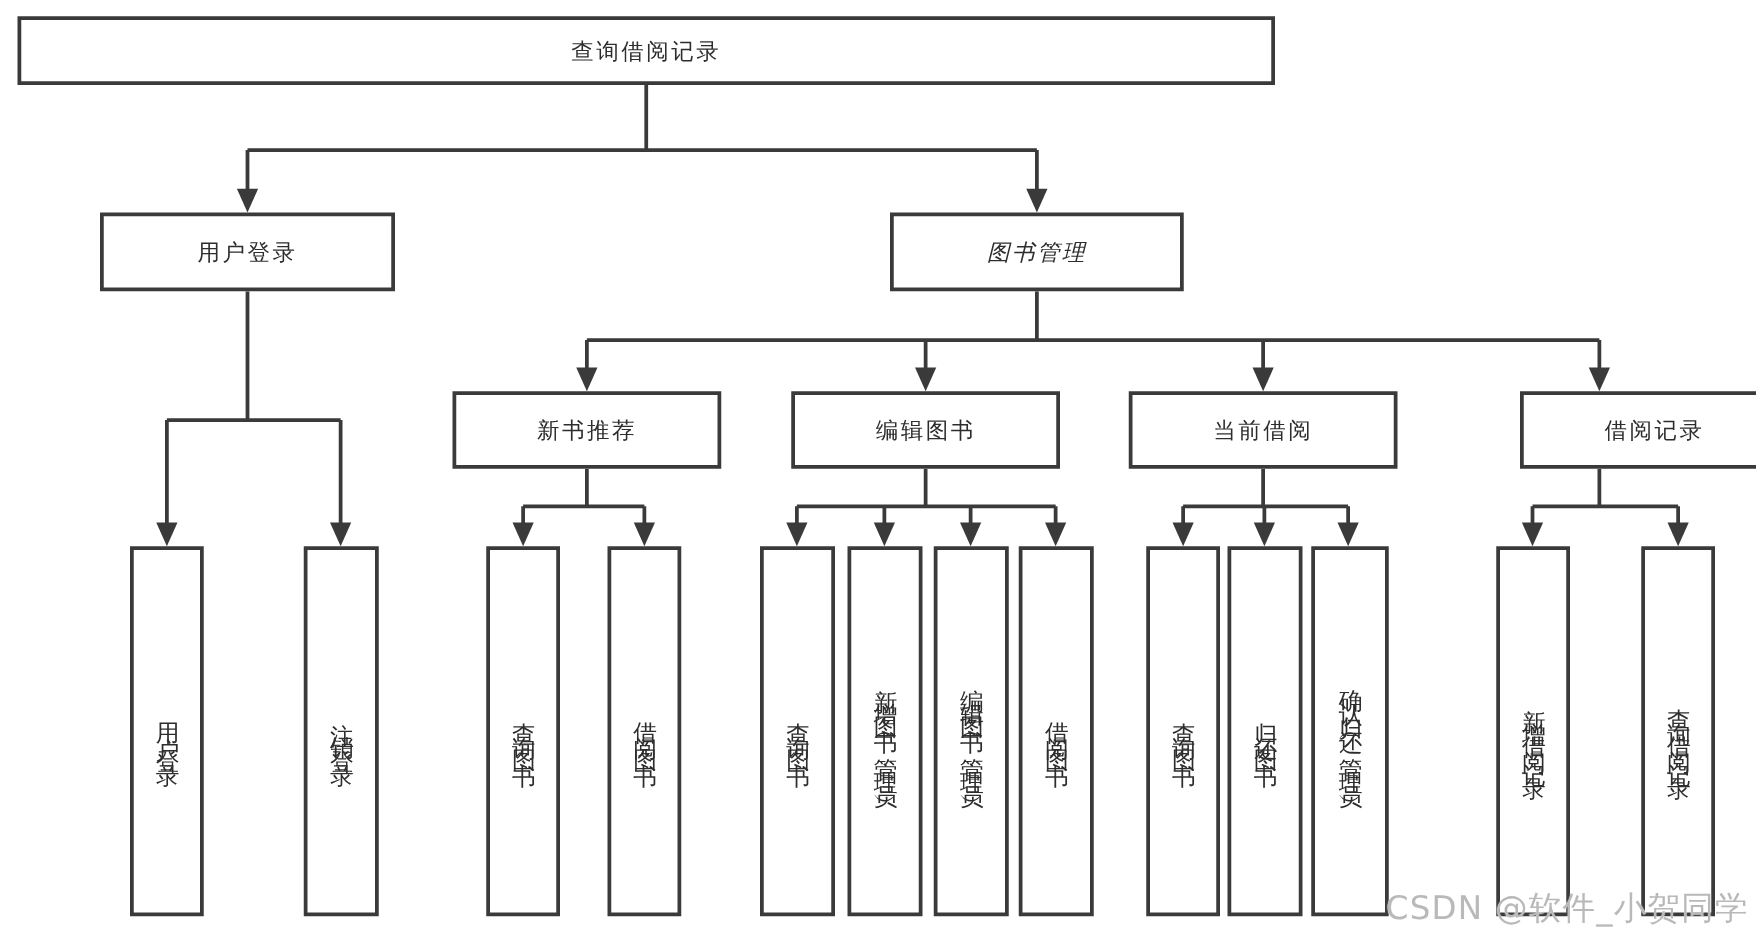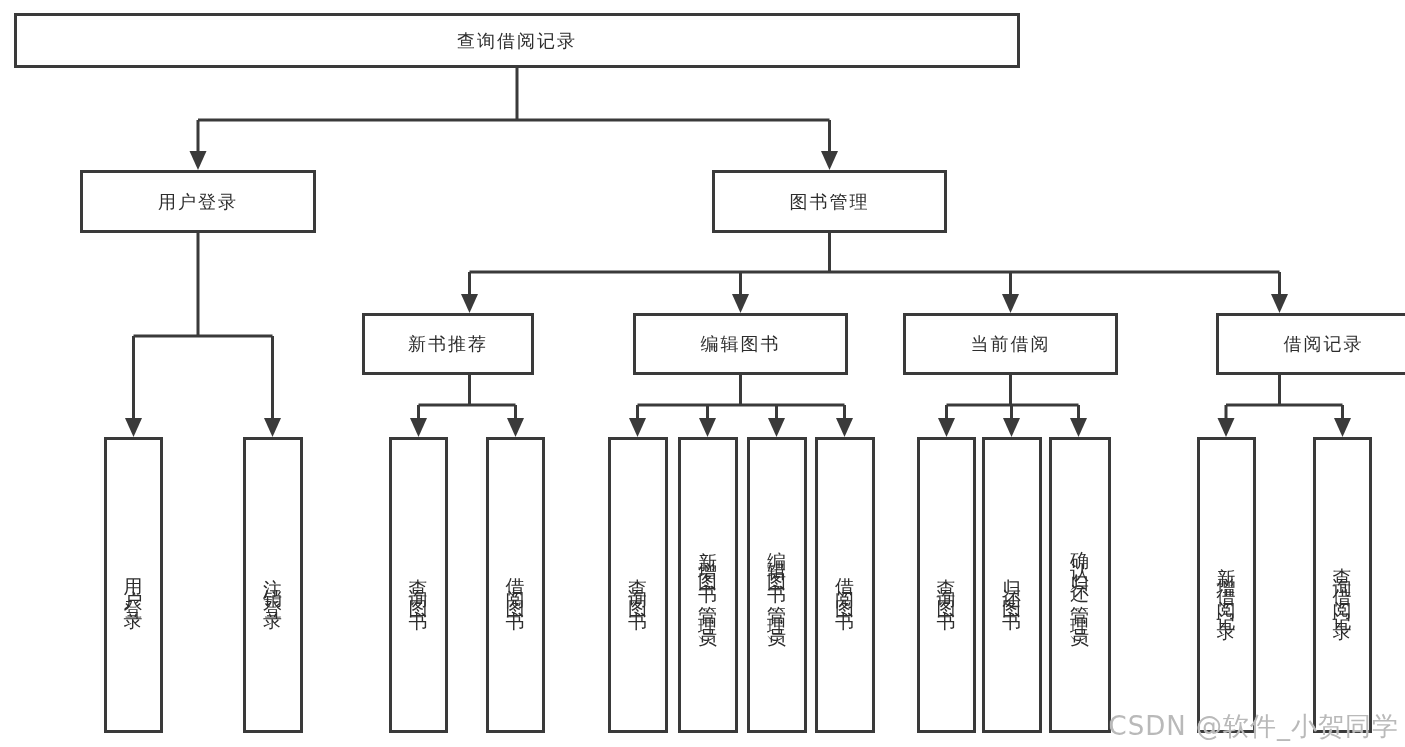--- a/index.html
+++ b/index.html
@@ -91,23 +91,23 @@
       <polygon points="1003,418 1020,418 1011.5,437"></polygon>
       <polygon points="1070,418 1087,418 1078.5,437"></polygon>
       <polygon points="1217.5,418 1234.5,418 1226,437"></polygon>
       <polygon points="1334,418 1351,418 1342.5,437"></polygon>
     </g>
   </svg>
 
   <div class="node root" style="left:14px; top:13px; width:1006px; height:55px;">查询借阅记录</div>
 
   <div class="node" style="left:80px; top:170px; width:236px; height:63px;">用户登录</div>
-  <div class="node" style="left:712px; top:170px; width:235px; height:63px;">图书管理</div>
+  <div class="node" style="left:712px; top:170px; width:235px; height:63px;font-style:italic;">图书管理</div>
 
-  <div class="node" style="left:362px; top:313px; width:172px; height:62px;">新书推荐</div>
+  <div class="node" style="left:362px; top:313px; width:215px; height:62px;">新书推荐</div>
   <div class="node" style="left:633px; top:313px; width:215px; height:62px;">编辑图书</div>
   <div class="node" style="left:903px; top:313px; width:215px; height:62px;">当前借阅</div>
   <div class="node" style="left:1172px; top:313px; width:215px; height:62px;margin-left:44px;">借阅记录</div>
 
   <div class="node vnode" style="left:104px; top:437px; width:59px; height:296px;">用户登录</div>
   <div class="node vnode" style="left:243px; top:437px; width:60px; height:296px;">注销登录</div>
 
   <div class="node vnode" style="left:389px; top:437px; width:59px; height:296px;">查询图书</div>
   <div class="node vnode" style="left:486px; top:437px; width:59px; height:296px;">借阅图书</div>
 

